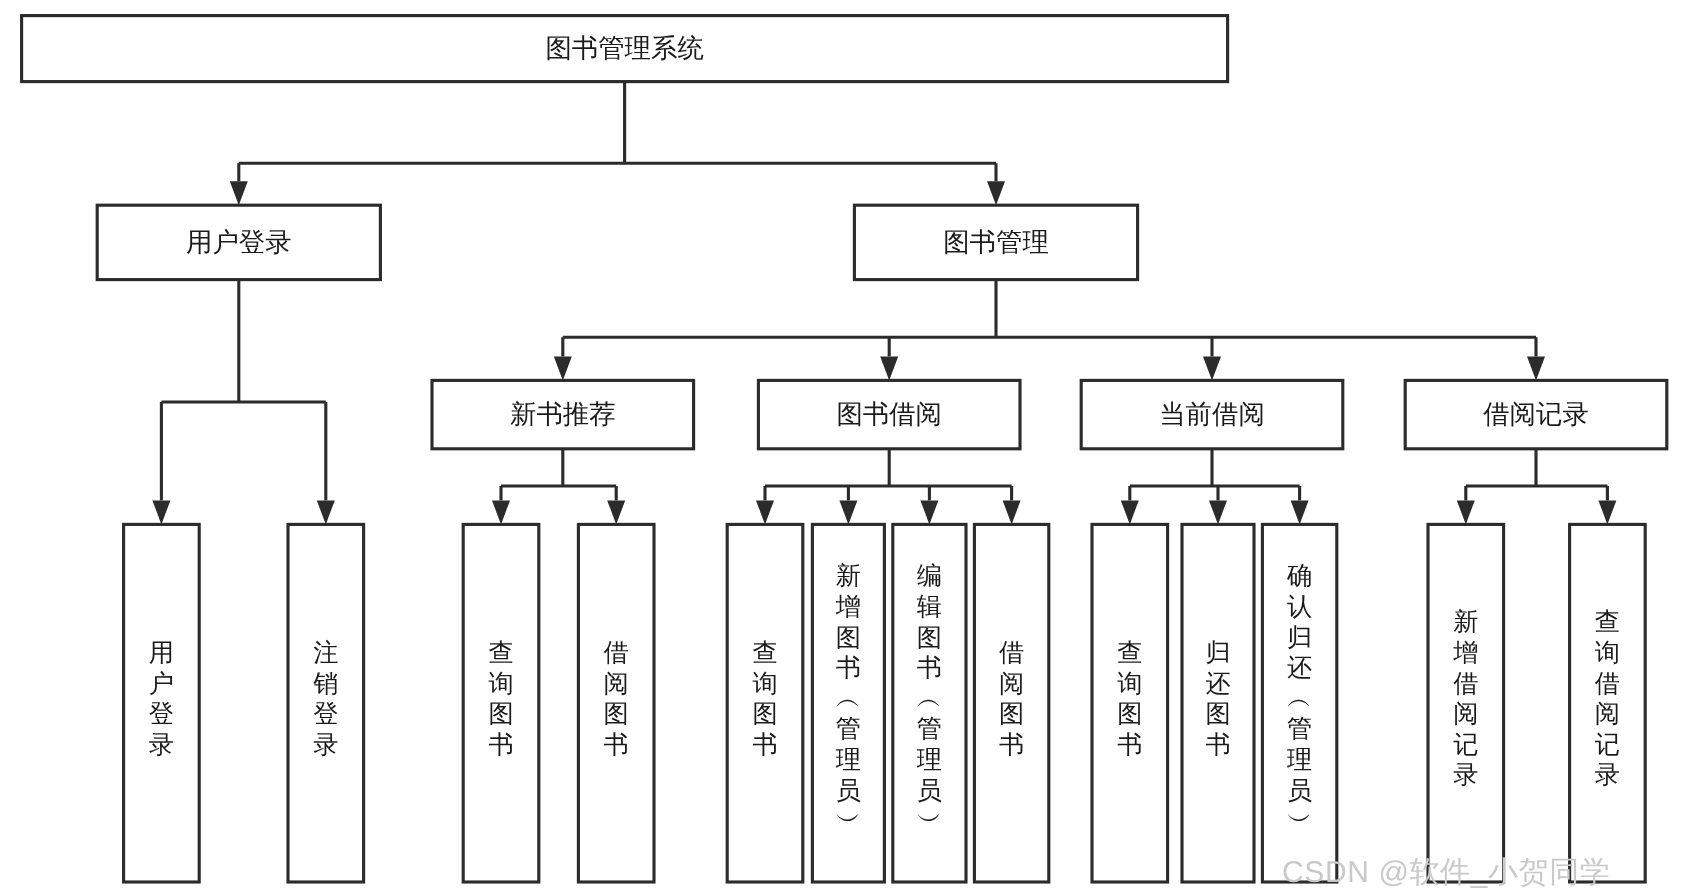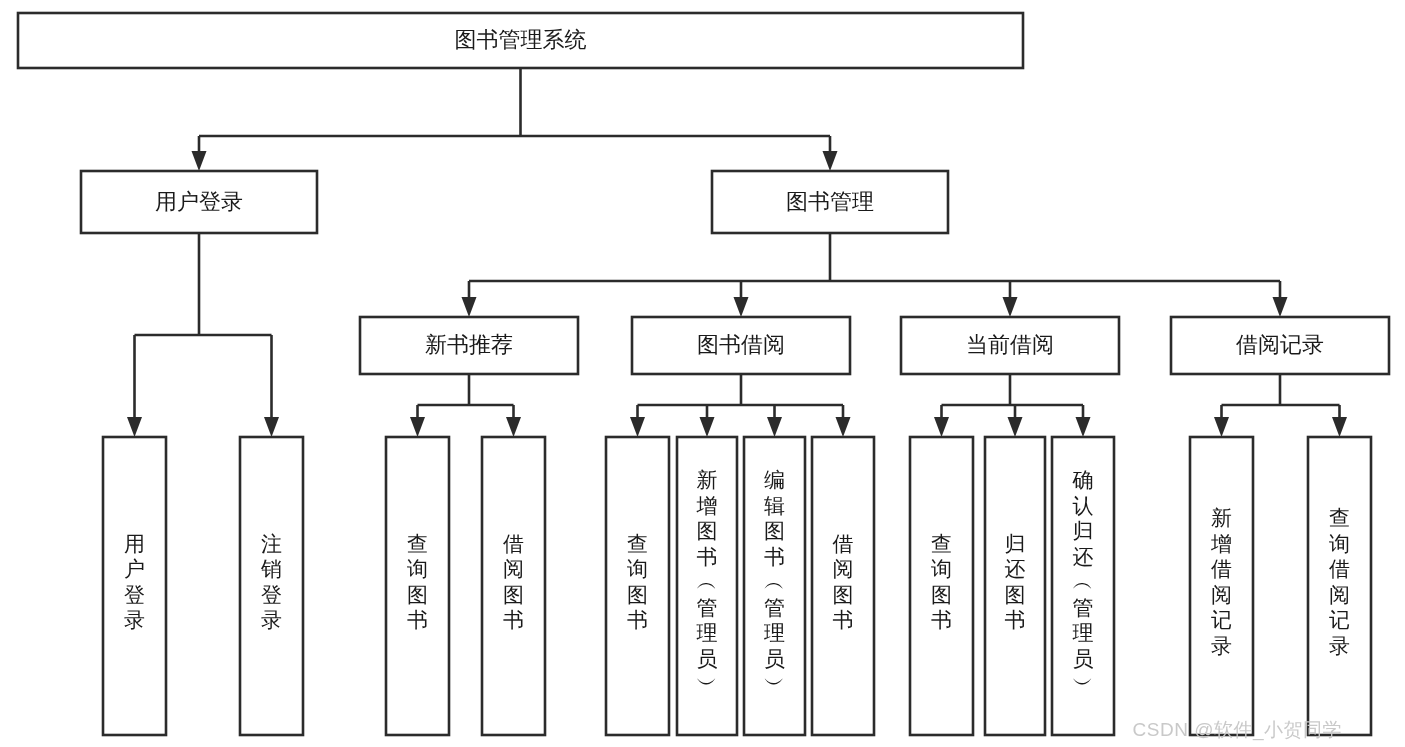--- a/index.html
+++ b/index.html
@@ -55,21 +55,21 @@
   }
   .edge-arrow {
     fill: #2b2b2b;
     stroke: none;
   }
   .watermark {
     position: absolute;
     right: 8px;
     bottom: 4px;
     font-family: "Liberation Sans", "DejaVu Sans", sans-serif;
-    font-size: 19px;
+    font-size: 25px;
     color: #c9c9c9;
     white-space: nowrap;
     user-select: none;
     letter-spacing: 0.5px;
     padding-left: 16px;
   }
 </style>
 </head>
 <body>
 

